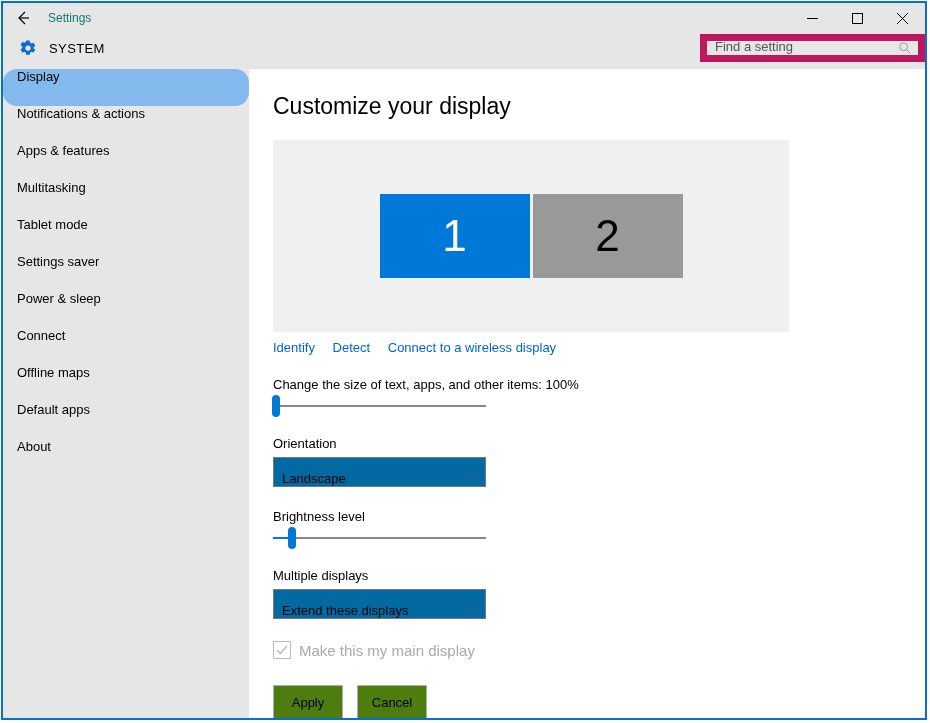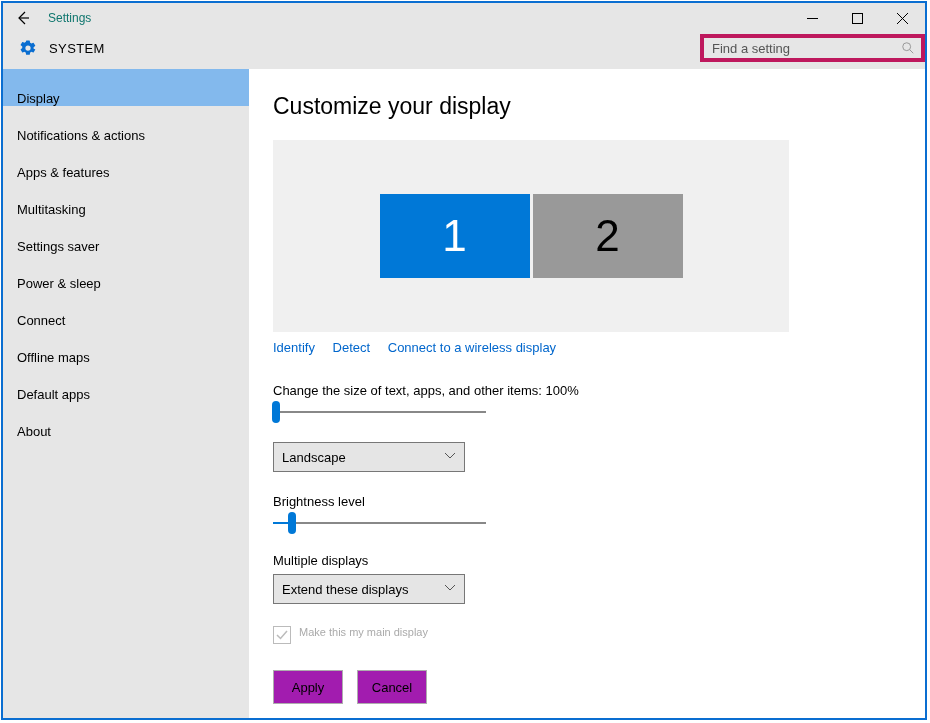--- a/index.html
+++ b/index.html
@@ -59,24 +59,24 @@
   .gear { width:18px; height:18px; margin-right: 12px; margin-left:4px;}
   .header-title {
     font-size: 13px;
     letter-spacing: 0.4px;
     color: #000;
   }
   .search {
     margin-left: auto;
     width: 225px;
     height: 28px;
-    border: 4px solid #be185d;
+    border: 7px solid #be185d;
     background: #e6e6e6;
     display:flex;
-    align-items:center;
+    align-items:flex-end;
     padding: 0 6px;
   }
   .search input {
     border:none; background:transparent; outline:none;
     flex:1; font-size:13px; color:#555;
   }
   .search input::placeholder { color:#555; }
   .search-icon { width:14px; height:14px; opacity:0.6; }
   
   .body {
@@ -87,24 +87,25 @@
   .sidebar {
     width: 246px;
     background: #e6e6e6;
     display:flex;
     flex-direction:column;
     padding-top: 0;
   }
   .side-item {
     height: 37px;
     display:flex;
-    align-items:flex-end;
+    align-items:flex-start;
     padding-left: 14px;
     font-size: 13px;
     color:#000;
+    border-radius:14px;
   }
   .side-item.selected {
     background: #83b9ed;
   }
   
   .main {
     flex:1;
     padding: 24px 28px 24px 24px;
     overflow-y:auto;
   }
@@ -127,21 +128,21 @@
     width: 150px;
     height: 84px;
     display:flex;
     align-items:center;
     justify-content:center;
     font-size: 44px;
     font-weight: 200;
   }
   .monitor.primary { background:#0078d7; color:#fff; }
   .monitor.secondary { background:#999999; color:#000; margin-left:3px;}
-  .link-row { margin-bottom: 28px; }
+  .link-row { margin-bottom: 22px; }
   .link {
     color:#0066cc;
     font-size: 13px;
     margin-right: 14px;
     cursor:pointer;
   }
   .field-label {
     font-size: 13px;
     margin-bottom: 6px;
   }
@@ -154,52 +155,52 @@
   .slider-track {
     position:absolute; top:7px; left:0; right:0; height:2px; background:#888;
   }
   .slider-fill {
     position:absolute; top:7px; left:0; height:2px; background:#0078d7;
   }
   .slider-thumb {
     position:absolute; top:0; width:8px; height:22px; background:#0078d7; border-radius:4px; margin-top:-3px;
   }
   .combo {
-    width: 192px;
+    width: 213px;
     height: 30px;
     border: 1px solid #777;
     display:flex;
-    align-items:center;
+    align-items:flex-end;
     padding: 0 8px;
     font-size: 13px;
     margin-bottom: 22px;
     position:relative;
-    background:#e5e5e5;
+    background:#0369a1;
   }
   .combo .chev {
     margin-left:auto;
   }
   .checkbox-row {
     display:flex;
-    align-items:flex-start;
+    align-items:flex-end;
     color:#aaa;
-    font-size: 11px;
+    font-size: 15px;
     margin-bottom: 26px;
   }
   .checkbox {
     width:18px; height:18px; border:1px solid #bbb;
     display:flex; align-items:center; justify-content:center;
     margin-right:8px; color:#bbb;
   }
   .btn-row { display:flex; gap:14px; margin-bottom: 28px; }
   .btn {
     min-width: 70px;
     height: 34px;
     border:1px solid #adadad;
-    background:#a21caf;
+    background:#4d7c0f;
     display:flex; align-items:center; justify-content:center;
     font-size:13px;
     padding: 0 10px;
   }
 </style>
 </head>
 <body>
 
 <div class="window">
 
@@ -257,20 +258,23 @@
       <div class="side-item">
           <span>Notifications &amp; actions</span>
         </div>
       <div class="side-item">
           <span>Apps &amp; features</span>
         </div>
       <div class="side-item">
           <span>Multitasking</span>
         </div>
       <div class="side-item">
+          <span>Tablet mode</span>
+        </div>
+      <div class="side-item">
           <span>Settings saver</span>
         </div>
       <div class="side-item">
           <span>Power &amp; sleep</span>
         </div>
       <div class="side-item">
           <span>Connect</span>
         </div>
       <div class="side-item">
           <span>Offline maps</span>
@@ -303,20 +307,21 @@
 
       <div class="field-label">Change the size of text, apps, and other items: 100%</div>
       <div class="slider-row">
         <div class="slider">
           <div class="slider-track"></div>
           <div class="slider-fill" id="scale-fill" style="width: 0px;"></div>
           <div class="slider-thumb" id="scale-thumb" style="left: -1px;"></div>
         </div>
       </div>
 
+      <div class="field-label">Orientation</div>
       <div class="combo">
         <span>Landscape</span>
         <span class="chev"><svg width="12" height="12">
               <path d="M1 3 L6 8 L11 3" stroke="#555" fill="none" stroke-width="1"></path>
             </svg></span>
       </div>
 
       <div class="field-label">Brightness level</div>
       <div class="slider-row">
         <div class="slider">

